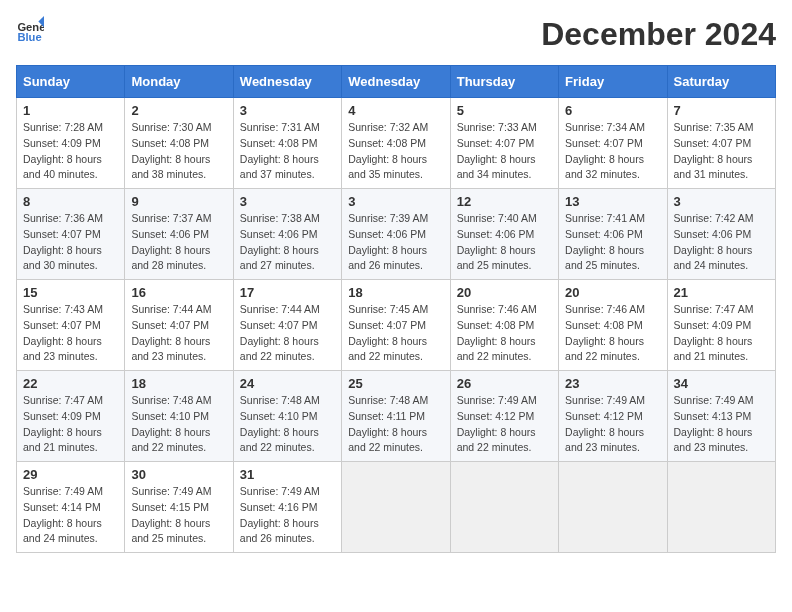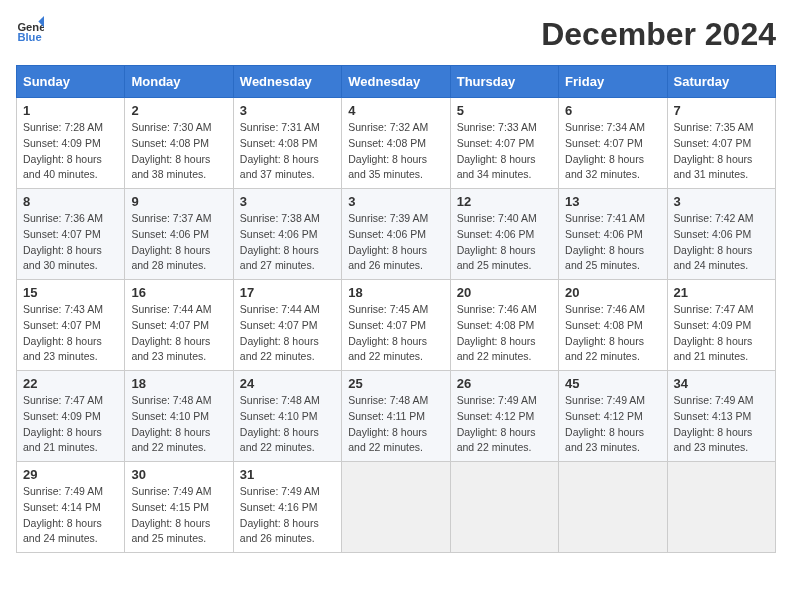--- a/index.html
+++ b/index.html
@@ -133,21 +133,21 @@
         <td><span class="day-number">20</span><span class="cell-text">Sunrise: 7:46 AM<br>Sunset: 4:08 PM<br>Daylight: 8 hours and 22 minutes.</span></td>
         <td><span class="day-number">20</span><span class="cell-text">Sunrise: 7:46 AM<br>Sunset: 4:08 PM<br>Daylight: 8 hours and 22 minutes.</span></td>
         <td><span class="day-number">21</span><span class="cell-text">Sunrise: 7:47 AM<br>Sunset: 4:09 PM<br>Daylight: 8 hours and 21 minutes.</span></td>
       </tr>
       <tr>
         <td><span class="day-number">22</span><span class="cell-text">Sunrise: 7:47 AM<br>Sunset: 4:09 PM<br>Daylight: 8 hours and 21 minutes.</span></td>
         <td><span class="day-number">18</span><span class="cell-text">Sunrise: 7:48 AM<br>Sunset: 4:10 PM<br>Daylight: 8 hours and 22 minutes.</span></td>
         <td><span class="day-number">24</span><span class="cell-text">Sunrise: 7:48 AM<br>Sunset: 4:10 PM<br>Daylight: 8 hours and 22 minutes.</span></td>
         <td><span class="day-number">25</span><span class="cell-text">Sunrise: 7:48 AM<br>Sunset: 4:11 PM<br>Daylight: 8 hours and 22 minutes.</span></td>
         <td><span class="day-number">26</span><span class="cell-text">Sunrise: 7:49 AM<br>Sunset: 4:12 PM<br>Daylight: 8 hours and 22 minutes.</span></td>
-        <td><span class="day-number">45</span><span class="cell-text">Sunrise: 7:49 AM<br>Sunset: 4:12 PM<br>Daylight: 8 hours and 23 minutes.</span></td>
+        <td><span class="day-number">23</span><span class="cell-text">Sunrise: 7:49 AM<br>Sunset: 4:12 PM<br>Daylight: 8 hours and 23 minutes.</span></td>
         <td><span class="day-number">34</span><span class="cell-text">Sunrise: 7:49 AM<br>Sunset: 4:13 PM<br>Daylight: 8 hours and 23 minutes.</span></td>
       </tr>
       <tr>
         <td><span class="day-number">29</span><span class="cell-text">Sunrise: 7:49 AM<br>Sunset: 4:14 PM<br>Daylight: 8 hours and 24 minutes.</span></td>
         <td><span class="day-number">30</span><span class="cell-text">Sunrise: 7:49 AM<br>Sunset: 4:15 PM<br>Daylight: 8 hours and 25 minutes.</span></td>
         <td><span class="day-number">31</span><span class="cell-text">Sunrise: 7:49 AM<br>Sunset: 4:16 PM<br>Daylight: 8 hours and 26 minutes.</span></td>
         <td class="empty"></td>
         <td class="empty"></td>
         <td class="empty"></td>
         <td class="empty"></td>

